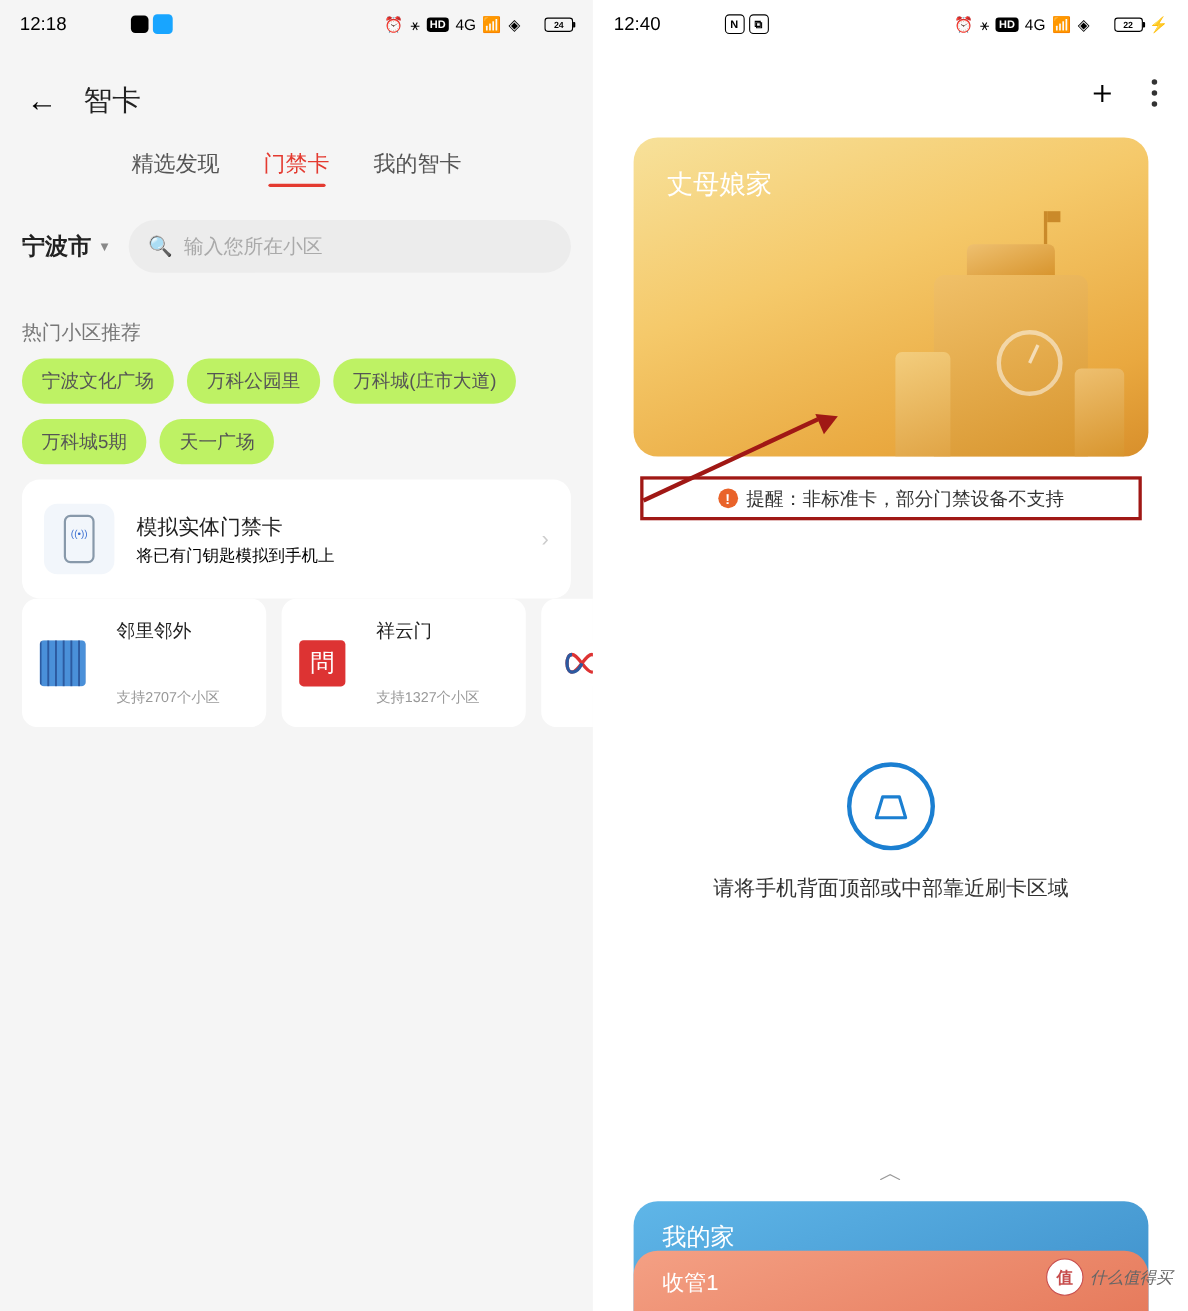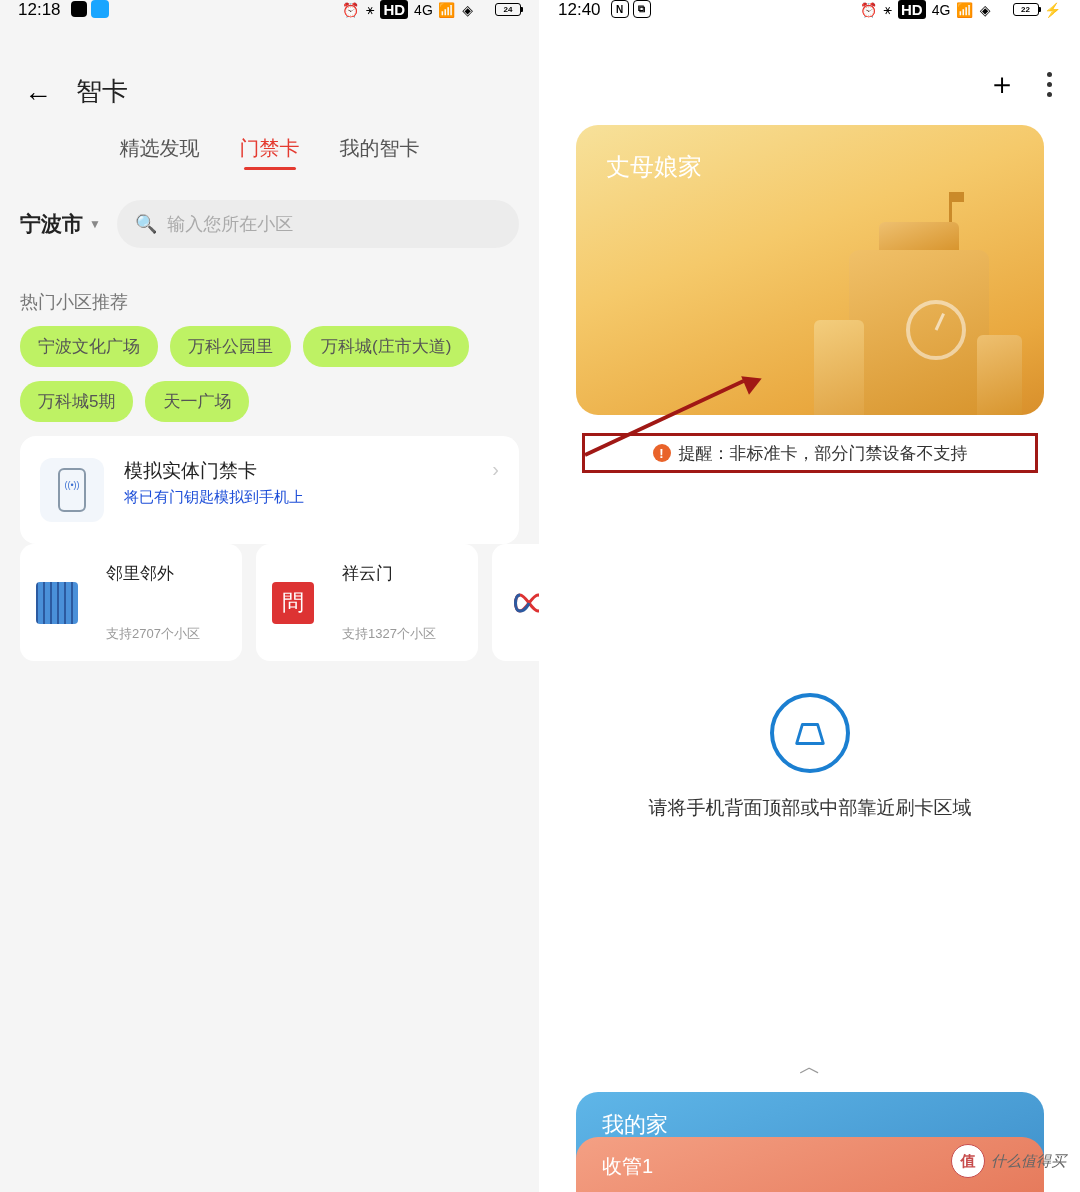--- a/index.html
+++ b/index.html
@@ -3,26 +3,26 @@
 <meta charset="utf-8">
 <style>
   * { box-sizing: border-box; margin: 0; padding: 0; }
   body { font-family: -apple-system, "PingFang SC", "Helvetica Neue", sans-serif; background: #fff; }
   .canvas { width: 1080px; height: 1192px; position: relative; display: flex; overflow: hidden; }
   .phone { width: 540px; height: 1192px; position: relative; }
   .phone-left { background: #f5f5f5; border-right: 1px solid #fff; }
   .phone-right { background: #fff; }
 
   
-  .status { height: 44px; display: flex; align-items: flex-start; padding: 0 18px; font-size: 17px; font-weight: 500; color: #000; }
+  .status { height: 44px; display: flex; align-items: center; padding: 0 18px; font-size: 17px; font-weight: 500; color: #000; gap: 48px; }
   .status .time { flex: 0 0 auto; }
   .status .left-icons { flex: 0 0 auto; margin-left: 10px; display: flex; align-items: center; gap: 4px; }
   .status .spacer { flex: 1; }
   .status .right-icons { display: flex; align-items: center; gap: 6px; font-size: 14px; }
-  .status .chip { background: #000; color: #fff; font-size: 15px; font-weight: 700; padding: 1px 3px; border-radius: 3px; }
+  .status .chip { background: #000; color: #fff; font-size: 10px; font-weight: 700; padding: 1px 3px; border-radius: 3px; }
   .status .battery { width: 26px; height: 13px; border: 1.2px solid #000; border-radius: 3px; position: relative; display: flex; align-items: center; justify-content: center; font-size: 8px; font-weight: 700; margin-left: 16px; }
   .status .battery::after { content: ""; position: absolute; right: -3px; top: 3px; width: 2px; height: 5px; background: #000; border-radius: 0 1px 1px 0; }
   .ic-bubble { width: 16px; height: 16px; background: #000; border-radius: 4px; display: inline-block; position: relative; }
   .ic-bubble::after { content: ""; position: absolute; bottom: -3px; left: 3px; border: 3px solid transparent; border-top-color: #000; }
   .ic-blue { width: 18px; height: 18px; background: #18a5ff; border-radius: 4px; display: inline-block; }
   .ic-nfc { width: 18px; height: 18px; border: 1.5px solid #000; border-radius: 4px; display: inline-flex; align-items: center; justify-content: center; font-size: 10px; font-weight: 700; }
 
   
   .navbar { display: flex; align-items: center; padding: 30px 24px 18px; }
   .back-arrow { font-size: 28px; font-weight: 300; margin-right: 24px; }
@@ -36,28 +36,28 @@
   .city-row { display: flex; align-items: center; gap: 16px; padding: 16px 20px; }
   .city { font-size: 21px; font-weight: 600; color: #222; display: flex; align-items: center; gap: 6px; }
   .city .tri { font-size: 12px; color: #888; }
   .search { flex: 1; height: 48px; background: #ececec; border-radius: 24px; display: flex; align-items: center; padding: 0 18px; color: #aaa; font-size: 18px; gap: 10px; }
   .search .mag { font-size: 18px; }
 
   .section-label { font-size: 18px; color: #777; padding: 26px 20px 12px; }
   .chips { display: flex; flex-wrap: wrap; gap: 14px 12px; padding: 0 20px; }
   .chip-tag { background: #bef264; color: #555; font-size: 17px; padding: 9px 18px; border-radius: 20px; }
 
-  .sim-card { margin: 14px 20px 0; background: #fff; border-radius: 16px; display: flex; align-items: flex-start; padding: 22px 20px; }
+  .sim-card { margin: 14px 20px 0; background: #fff; border-radius: 16px; display: flex; align-items: center; padding: 22px 20px; }
   .sim-ic { width: 64px; height: 64px; background: #f2f6fb; border-radius: 12px; display: flex; align-items: center; justify-content: center; margin-right: 20px; position: relative; }
   .sim-phone { width: 28px; height: 44px; border: 2px solid #8899aa; border-radius: 6px; position: relative; }
   .sim-phone::before { content: ""; position: absolute; top: -6px; left: -4px; right: -4px; height: 10px; background: #bcd5ff; border-radius: 3px; z-index: -1; }
   .sim-phone::after { content: "((•))"; position: absolute; top: 10px; left: 0; right: 0; text-align: center; font-size: 9px; color: #3b6fd1; }
   .sim-card .texts { flex: 1; }
   .sim-card .t1 { font-size: 19px; color: #222; margin-bottom: 4px; }
-  .sim-card .t2 { font-size: 15px; color: #1d4ed8; }
+  .sim-card .t2 { font-size: 15px; color: #000000; }
   .chev { color: #ccc; font-size: 20px; }
 
   .coverage-row { display: flex; justify-content: space-between; align-items: center; padding: 40px 20px 14px; font-size: 18px; color: #777; }
   .coverage-row .right { color: #666; }
 
   .partners { display: flex; gap: 14px; padding: 0 20px; overflow: hidden; }
   .partner { flex: 0 0 222px; background: #fff; border-radius: 14px; padding: 18px 16px; display: flex; align-items: center; gap: 28px; }
   .partner .pic { width: 42px; height: 42px; border-radius: 8px; flex: 0 0 auto; }
   .partner .pic.m { background: linear-gradient(90deg,#2c5aa0 2px,transparent 2px) 0 0/7px 100%, #4a90d9; border-radius: 4px; }
   .partner .pic.red { background: #d33; display: flex; align-items: center; justify-content: center; color: #fff; font-size: 22px; border-radius: 4px; }

